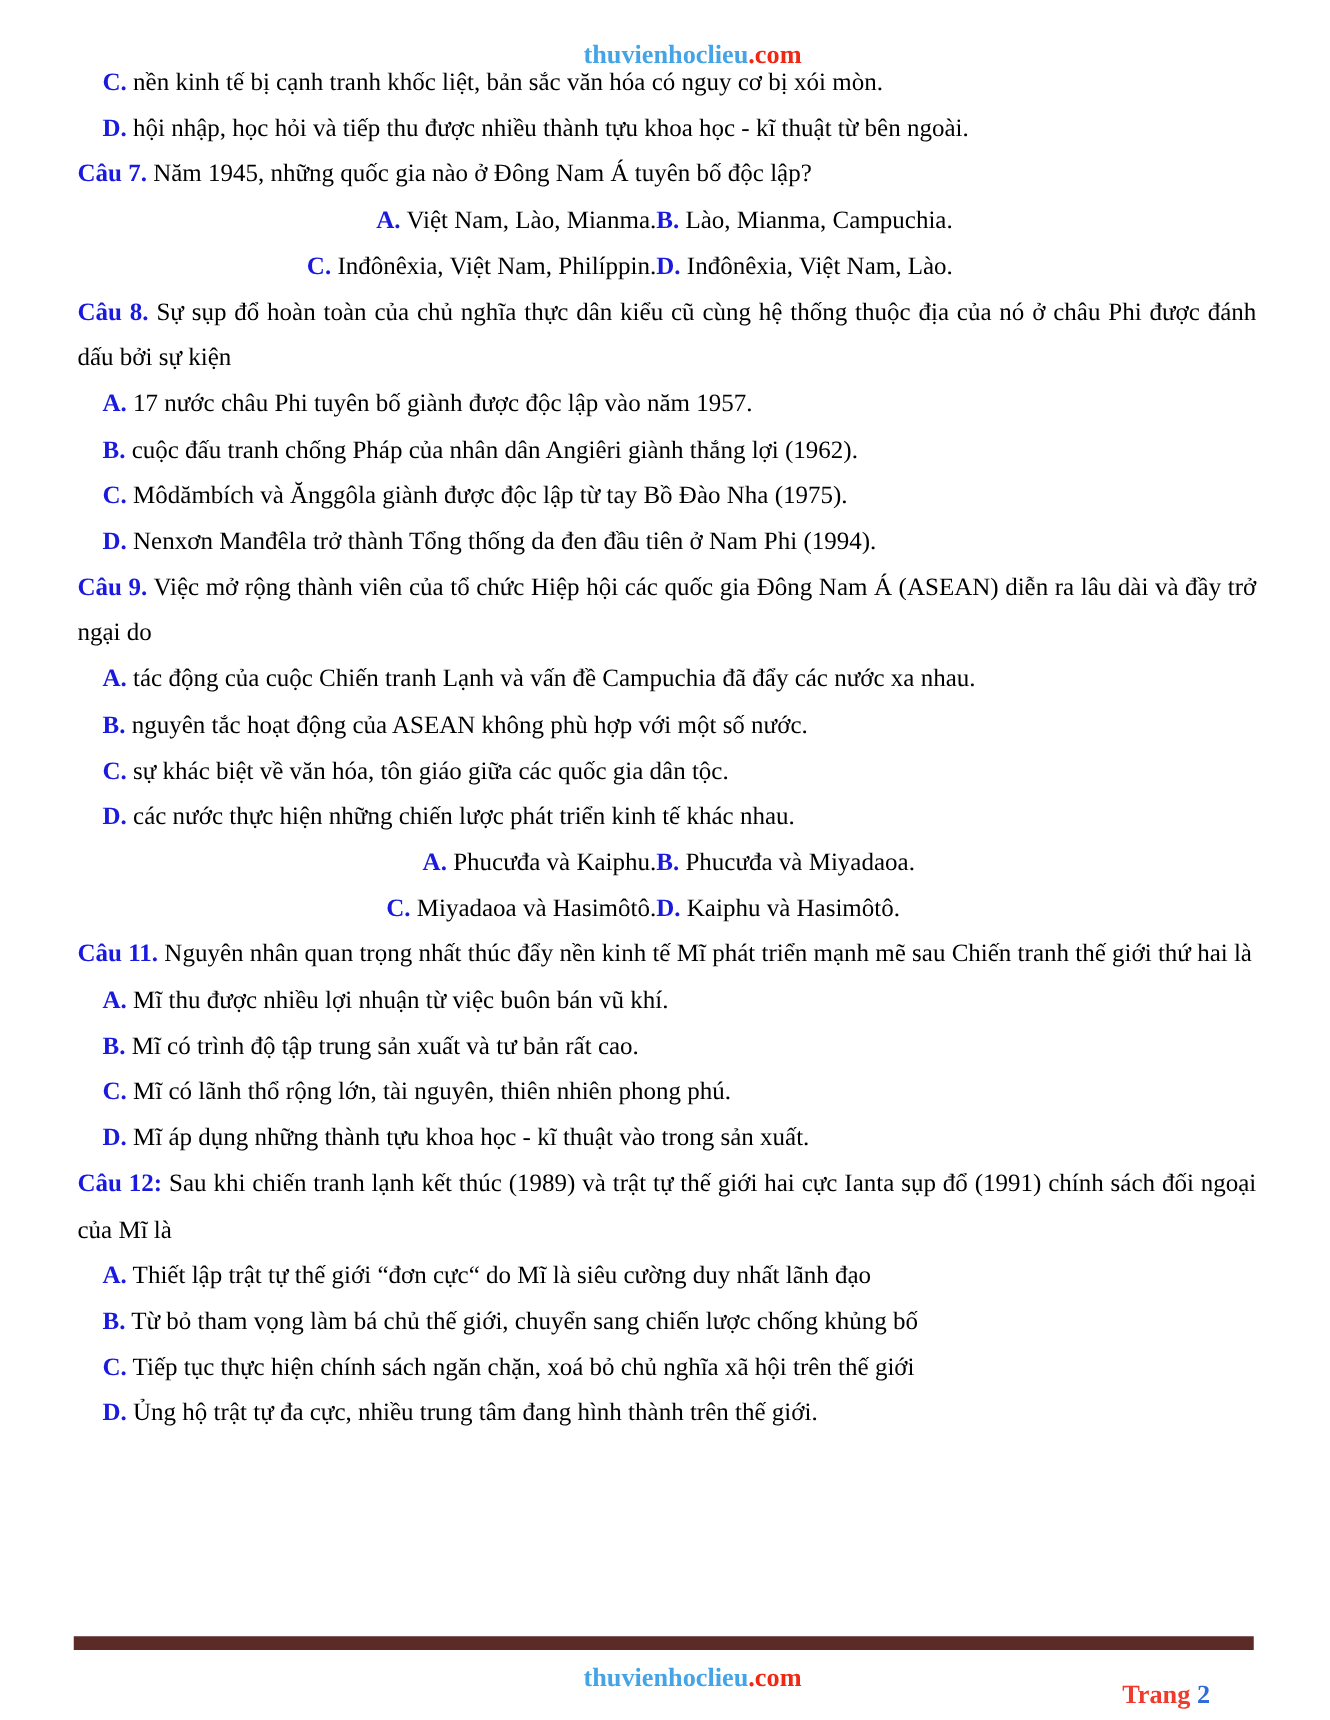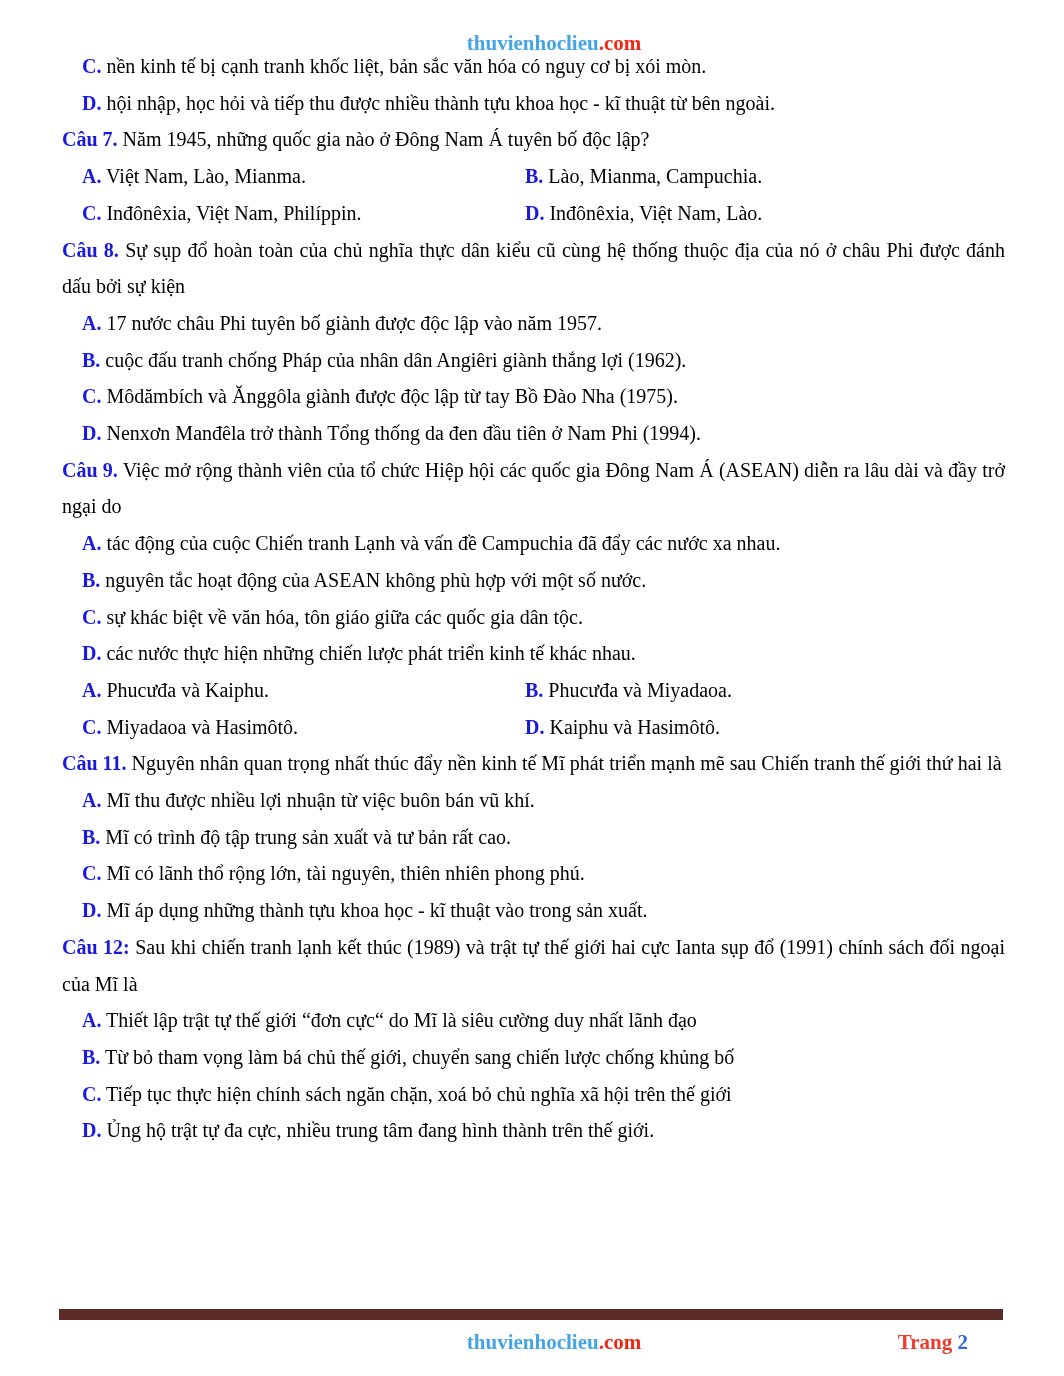--- a/index.html
+++ b/index.html
@@ -23,35 +23,35 @@
   .site-name{color:var(--site-blue);margin-left:44px;}
   .site-tld{color:var(--site-red);font-family:Liberation Serif, serif;}
   .doc-body{
     position:absolute;top:48px;left:62px;width:943px;
   }
   .line{line-height:36.7px;font-family:Liberation Serif, serif;}
   .question{text-align:justify;}
   .q-label,.opt-label{color:var(--label-blue);font-weight:bold;}
   .option-line{padding-left:20px;}
   .two-col{display:flex;padding-left:20px;}
-  .two-col .col1{flex:0 0 443px;width:443px;}
+  .two-col .col1{flex:0 0 443px;width:443px;text-align:right;}
   .two-col .col2{flex:1 1 auto;}
   .footer-bar{
     position:absolute;left:59px;top:1309px;width:944px;height:11px;
     background:var(--footer-bar);
   }
   .footer-line{
     position:absolute;left:0;top:1330px;width:1064px;height:30px;
     font-weight:bold;font-size:21px;
   }
   .footer-site{
     position:absolute;left:0;width:1064px;text-align:center;
   }
   .footer-page{
-    position:absolute;right:96px;top:0;white-space:nowrap;
+    position:absolute;right:96px;top:13px;white-space:nowrap;
   }
   .page-label{color:var(--page-label-red);}
   .page-number{color:var(--page-number-blue);}
 </style>
 </head>
 <body>
 
 <div class="site-header"><span class="site-name">thuvienhoclieu</span><span class="site-tld">.com</span></div>
 
 <div class="doc-body">

